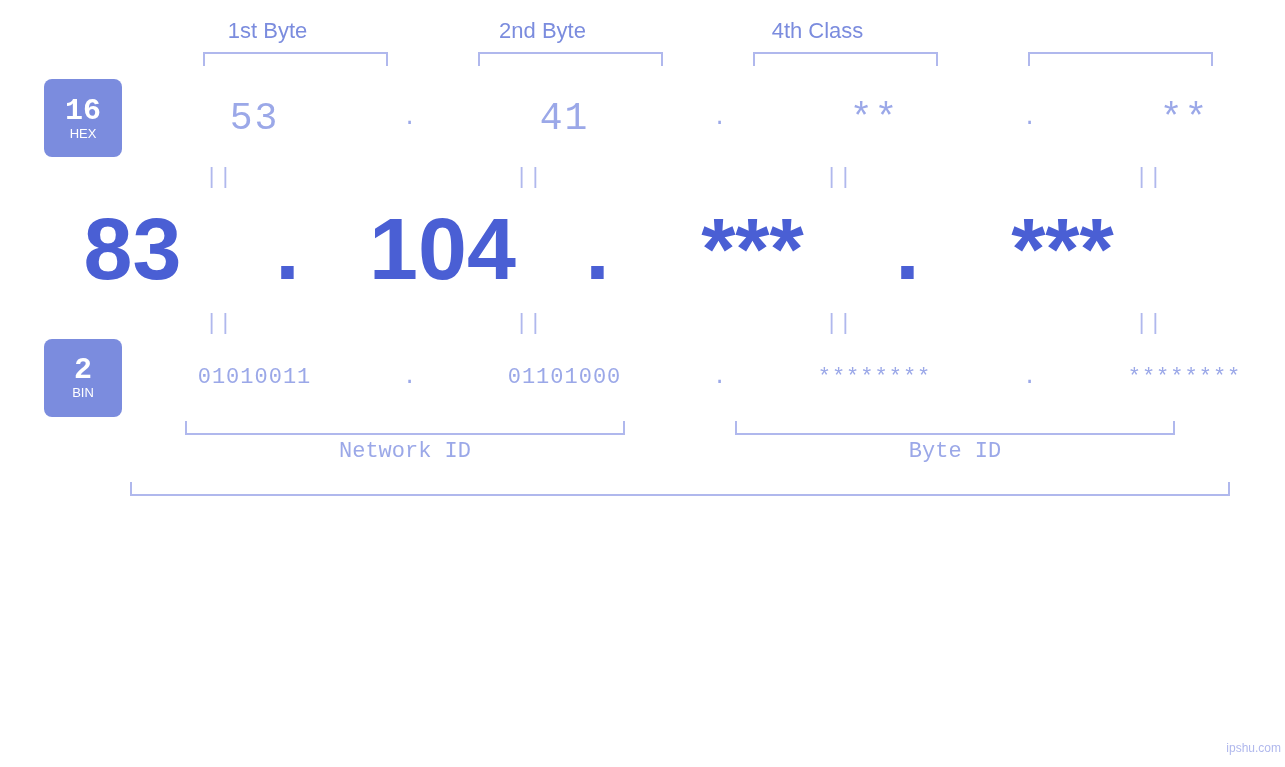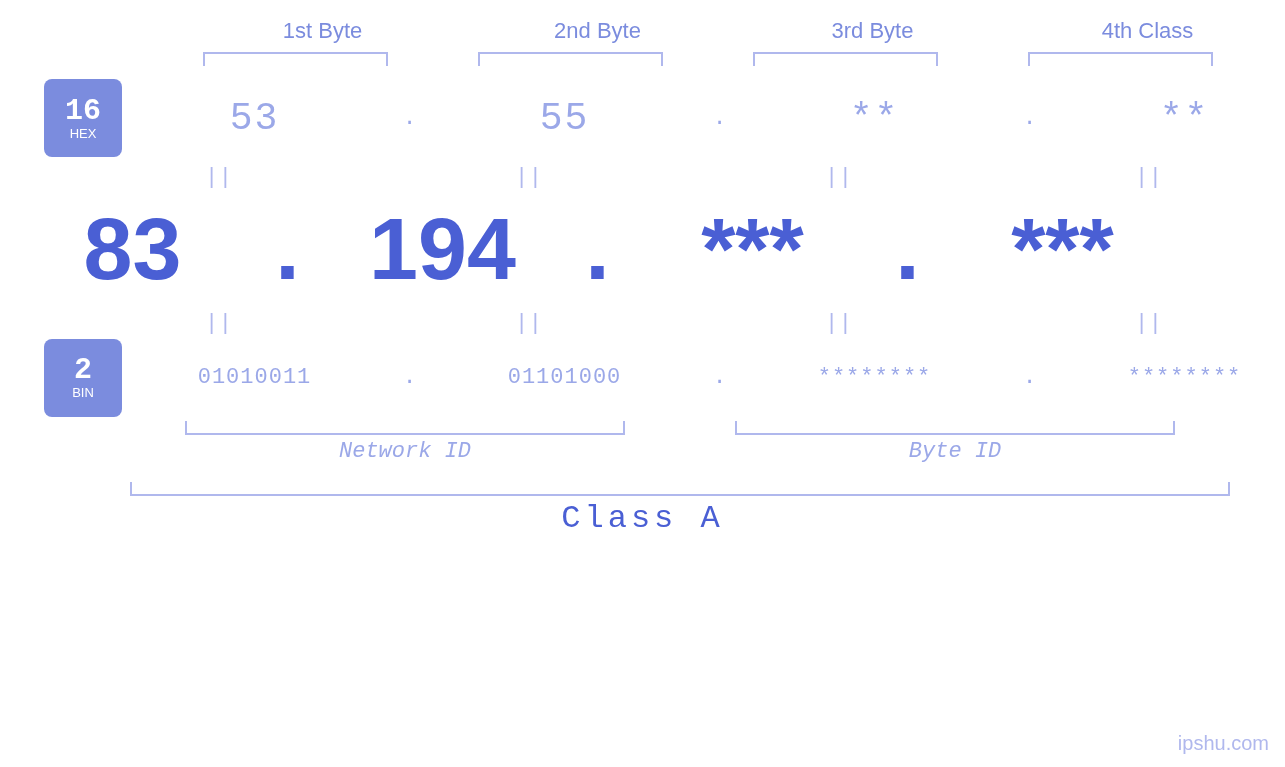--- a/index.html
+++ b/index.html
@@ -18,21 +18,21 @@
       height: 767px;
       position: relative;
       display: flex;
       flex-direction: column;
       align-items: center;
     }
 
     
     .byte-headers {
       display: flex;
-      justify-content: flex-end;
+      justify-content: flex-start;
       width: 100%;
       margin-top: 18px;
       padding-left: 130px;
     }
 
     .byte-header {
       width: 275px;
       text-align: center;
       color: #7b8cde;
       font-size: 22px;
@@ -160,21 +160,20 @@
       height: 14px;
       border: 2px solid #b0b8ed;
       border-top: none;
     }
 
     .network-labels {
       display: flex;
       width: 100%;
       padding-left: 130px;
       margin-top: 4px;
-      font-style: italic;
     }
 
     .network-id-label {
       width: 550px;
       text-align: center;
       color: #9ba8e8;
       font-size: 22px;
       font-family: 'Courier New', Courier, monospace;
     }
 
@@ -212,23 +211,23 @@
       font-size: 32px;
       color: #4a5fd4;
       font-family: 'Courier New', Courier, monospace;
       letter-spacing: 4px;
     }
 
     
     .watermark {
       position: absolute;
       bottom: 12px;
-      right: 16px;
+      right: 4px;
       color: #b0b8ed;
-      font-size: 20px;
+      font-size: 12px;
       font-family: Arial, sans-serif;
     }
 
     
     .full-row {
       display: flex;
       width: 100%;
       align-items: center;
     }
 
@@ -275,21 +274,20 @@
     }
   </style>
 </head>
 <body>
 
 <div class="container">
 
   <div class="byte-headers">
     <div class="byte-header">1st Byte</div>
     <div class="byte-header">2nd Byte</div>
-    <div class="byte-header">3rd Byte</div>
     <div class="byte-header">4th Class</div>
   </div>
 
   <div class="brackets-row">
     <div class="bracket">
       <div class="bracket-line"></div>
     </div>
     <div class="bracket">
       <div class="bracket-line"></div>
     </div>
@@ -309,21 +307,21 @@
       </div>
     </div>
     <div class="data-row-content">
       <div class="data-cell">
         <span class="hex-value">53</span>
       </div>
       <div class="sep">
         <span class="dot-separator">.</span>
       </div>
       <div class="data-cell">
-        <span class="hex-value">55</span>
+        <span class="hex-value">41</span>
       </div>
       <div class="sep">
         <span class="dot-separator">.</span>
       </div>
       <div class="data-cell">
         <span class="hex-value">**</span>
       </div>
       <div class="sep">
         <span class="dot-separator">.</span>
       </div>
@@ -356,21 +354,21 @@
 
   <div class="full-row" style="height:110px;">
     <div class="data-row-content">
       <div class="data-cell">
         <span class="dec-value">83</span>
       </div>
       <div class="sep">
         <span style="font-size:88px; color:#4a5fd4; font-family:Arial,sans-serif; font-weight:bold; line-height:1;">.</span>
       </div>
       <div class="data-cell">
-        <span class="dec-value">194</span>
+        <span class="dec-value">104</span>
       </div>
       <div class="sep">
         <span style="font-size:88px; color:#4a5fd4; font-family:Arial,sans-serif; font-weight:bold; line-height:1;">.</span>
       </div>
       <div class="data-cell">
         <span class="dec-value">***</span>
       </div>
       <div class="sep">
         <span style="font-size:88px; color:#4a5fd4; font-family:Arial,sans-serif; font-weight:bold; line-height:1;">.</span>
       </div>
@@ -444,19 +442,16 @@
 
   <div class="network-labels">
     <div class="network-id-label">Network ID</div>
     <div class="host-id-label">Byte ID</div>
   </div>
 
   <div class="class-bracket-row">
     <div class="class-bracket-line"></div>
   </div>
 
-  <div class="class-label-row">
-    <span class="class-label">Class A</span>
-  </div>
 
   <div class="watermark">ipshu.com</div>
 
 </div>
 
 </body></html>

